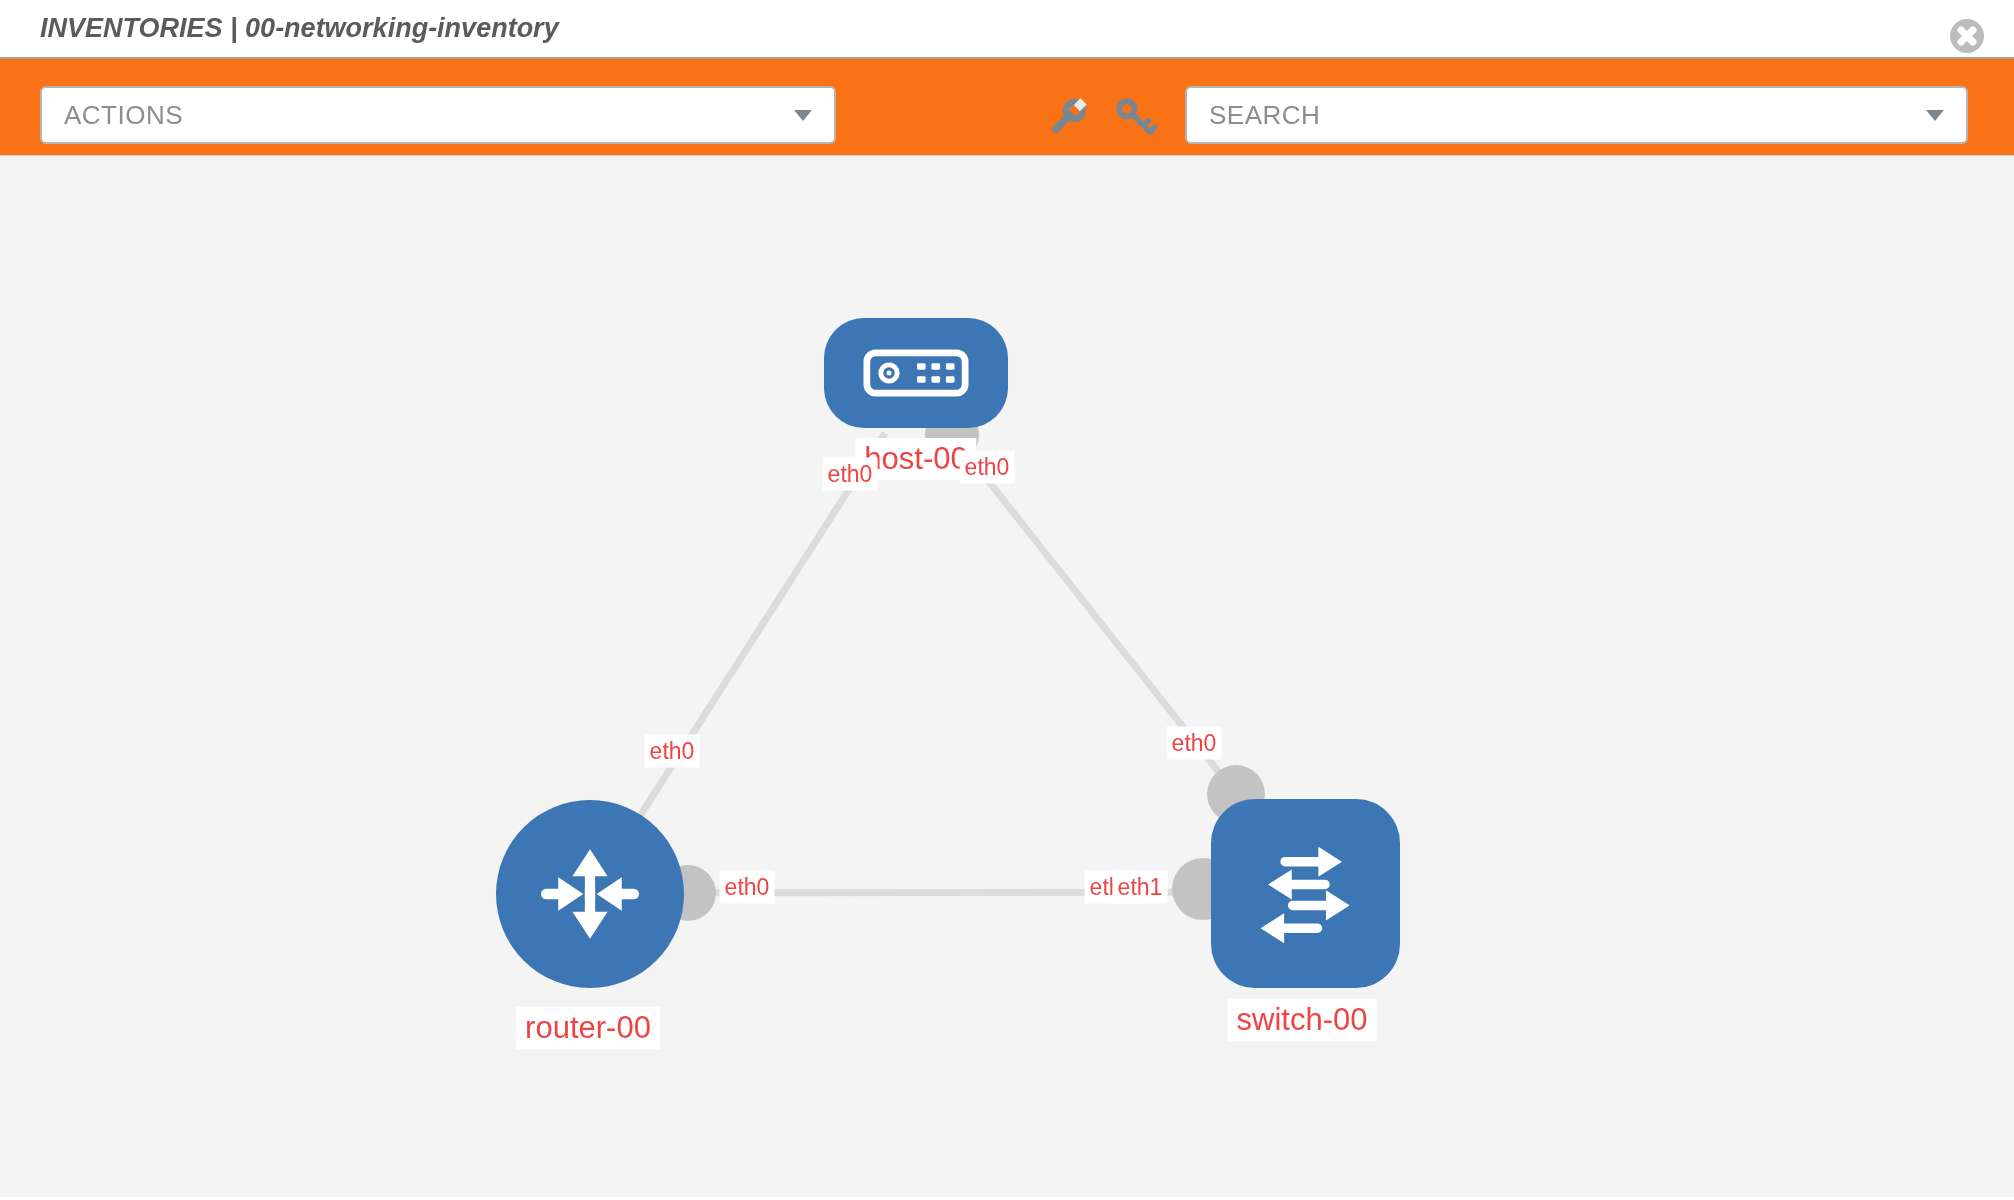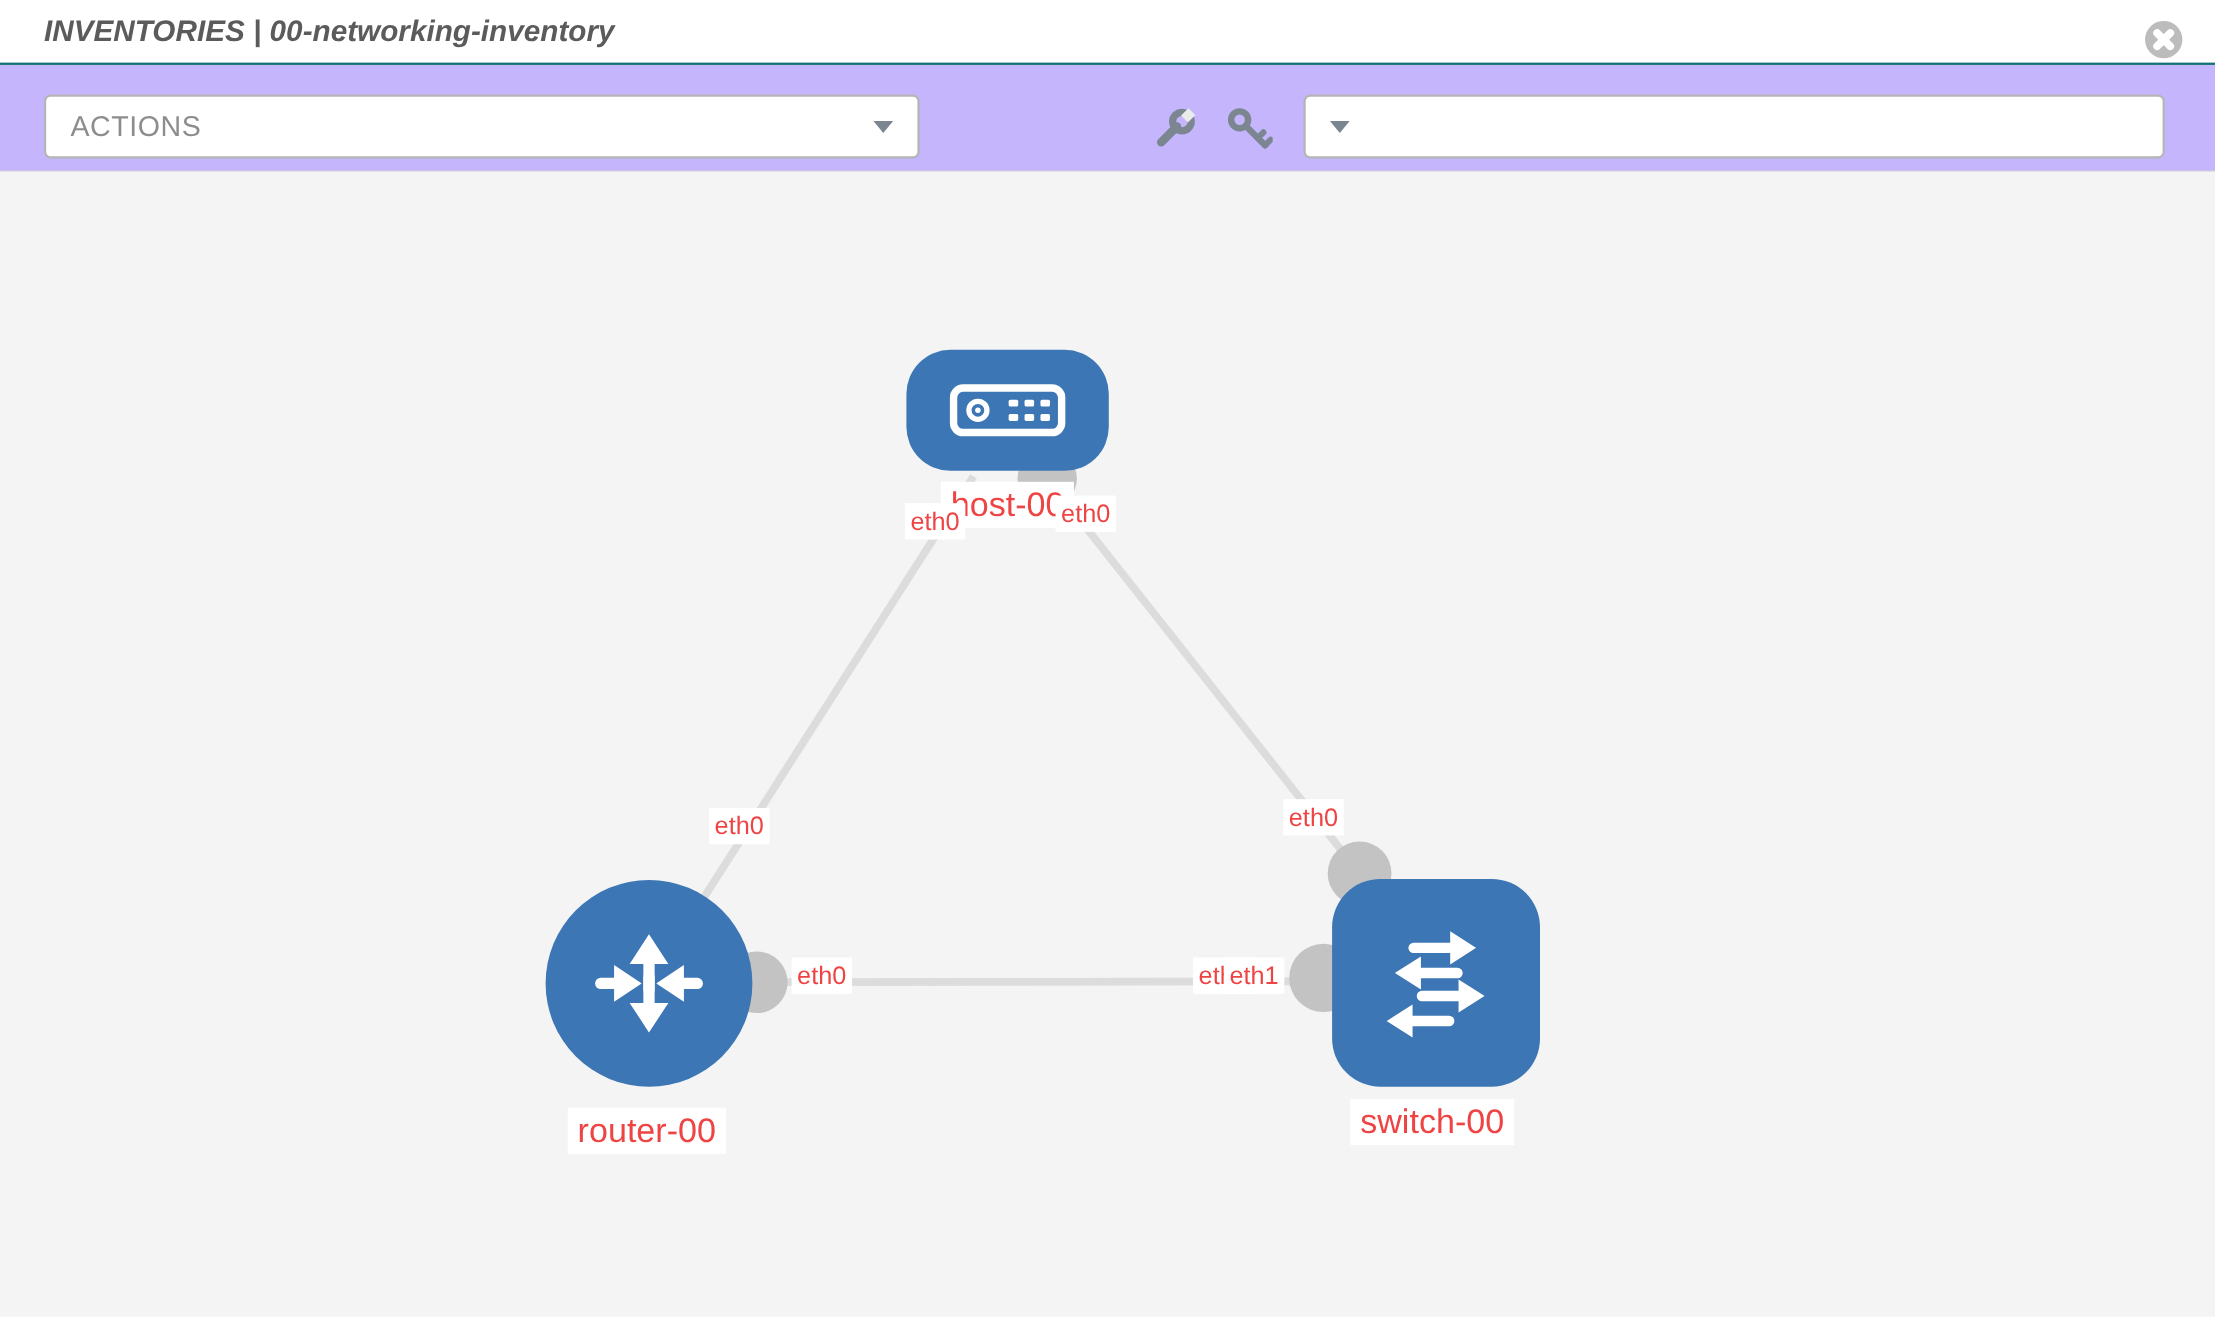--- a/index.html
+++ b/index.html
@@ -7,22 +7,22 @@
               font-family:"Liberation Sans", sans-serif; }
 
   
   .header { position:relative; height:57px; background:#ffffff; }
   .header-title { position:absolute; left:40px; top:0; line-height:57px;
                   font-size:27px; font-weight:700; color:#5b5b5b;font-style:italic; }
   .close-btn { position:absolute; right:28px; top:17px; width:38px; height:38px;
                cursor:pointer; border:none; background:transparent; }
 
   
-  .toolbar { position:relative; height:99px; background:#c4b5fd;
-             border-top:2px solid #0f766e; border-bottom:1px solid #d2d2d2; }
+  .toolbar { position:relative; height:99px; background:#f97316;
+             border-top:2px solid #a3a3a3; border-bottom:1px solid #d2d2d2; }
   .select-box { position:absolute; top:27px; height:58px; background:#ffffff;
                 border:2px solid #b5b5b5; border-radius:6px; display:flex;
                 align-items:center; padding:0 22px; cursor:pointer; }
   .select-box .label { font-size:26px; color:#8d8d8d; letter-spacing:0.5px; flex:1; }
   .caret { width:0; height:0; border-left:9px solid transparent;
            border-right:9px solid transparent; border-top:11px solid #7c8691; }
   .actions-box { left:40px; width:796px; }
   .search-box  { left:1185px; width:783px; }
   .tool-icon-btn { position:absolute; top:36px; width:44px; height:44px;
                    background:transparent; border:none; cursor:pointer; }
@@ -88,20 +88,21 @@
   <button class="tool-icon-btn key-btn">
     <svg width="44" height="44" viewBox="0 0 24 24">
       <circle cx="7.6" cy="7.6" r="4.2" fill="none" stroke="#7b8691" stroke-width="3.2"></circle>
       <line x1="10.8" y1="10.8" x2="20.2" y2="20.2" stroke="#7b8691" stroke-width="3.2" stroke-linecap="round"></line>
       <line x1="16.6" y1="16.6" x2="19.4" y2="13.8" stroke="#7b8691" stroke-width="3.0" stroke-linecap="round"></line>
       <line x1="20.2" y1="20.2" x2="23.0" y2="17.4" stroke="#7b8691" stroke-width="3.0" stroke-linecap="round"></line>
     </svg>
   </button>
 
   <div class="select-box search-box">
+    <span class="label">SEARCH</span>
     <span class="caret"></span>
   </div>
 </div>
 
 <div class="canvas">
 
   <svg class="links-svg" width="2014" height="1041" viewBox="0 0 2014 1041">
     <line x1="590" y1="738" x2="885" y2="277" stroke="#dcdcdc" stroke-width="7"></line>
     <line x1="952" y1="279" x2="1236" y2="638" stroke="#dcdcdc" stroke-width="7"></line>
     <line x1="590" y1="737" x2="1300" y2="736" stroke="#dcdcdc" stroke-width="7"></line>

